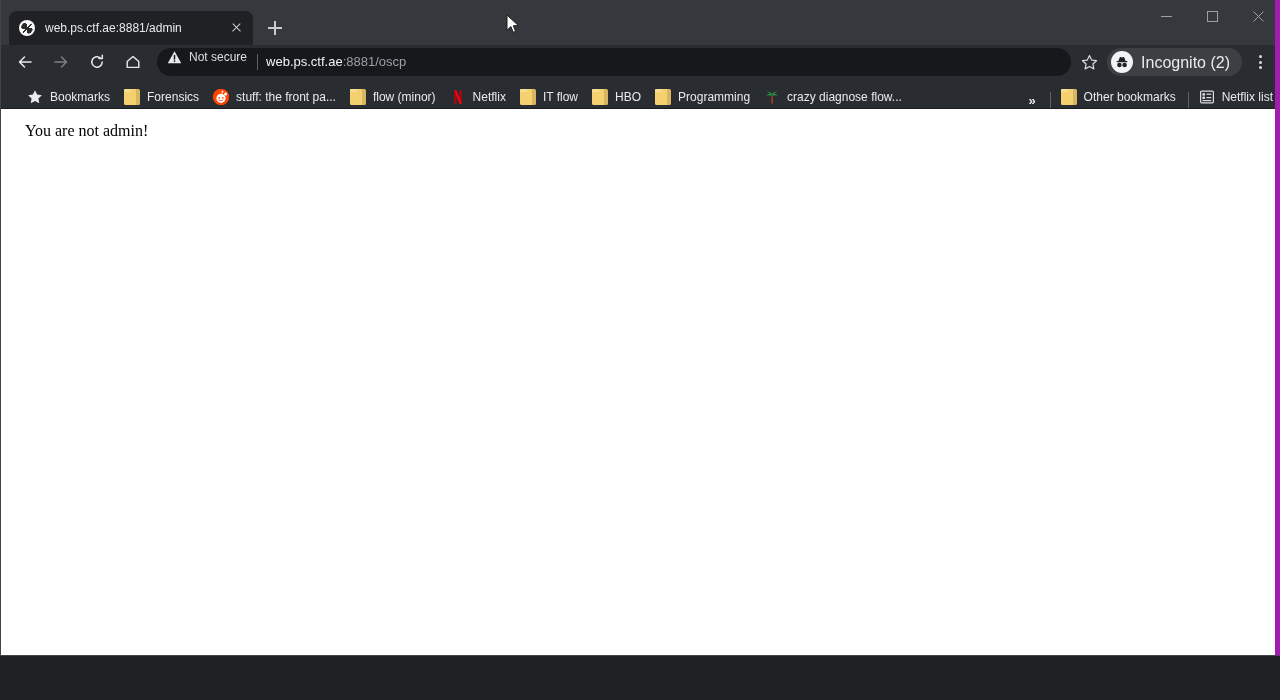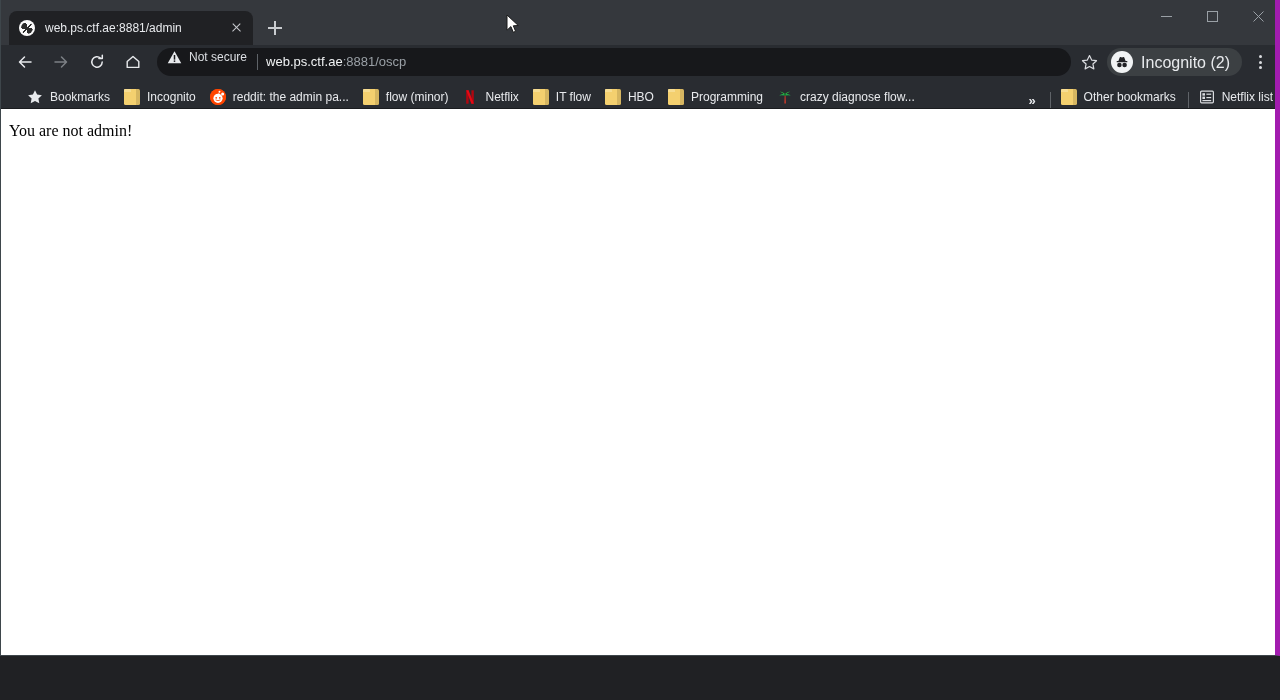--- a/index.html
+++ b/index.html
@@ -216,21 +216,21 @@
     width: 1280px; height: 591px;
     background: #ffffff;
     border-top: 1px solid #1a1c1f;
     box-sizing: border-box;
   }
   #page-text {
     font-family: "Liberation Serif", "DejaVu Serif", serif;
     font-size: 16px;
     line-height: 19px;
     color: #000000;
-    padding: 12px 0 0 8px;
+    padding: 12px 0 0 24px;
   }
 
   
   #cursor {
     position: absolute; left: 505px; top: 14px;
     width: 14px; height: 22px; pointer-events: none;
   }
 </style>
 </head>
 <body>
@@ -337,37 +337,37 @@
 
     <div class="bm">
       <svg class="ico" viewBox="0 0 16 16">
         <path d="M8 1.2 L10.1 5.6 L14.9 6.2 L11.4 9.5 L12.3 14.3 L8 12 L3.7 14.3 L4.6 9.5 L1.1 6.2 L5.9 5.6 Z" fill="#e8eaed"></path>
       </svg>
       <span class="bm-label">Bookmarks</span>
     </div>
 
     <div class="bm">
       <span class="ico ico-folder"></span>
-      <span class="bm-label">Incognito</span>
+      <span class="bm-label">Forensics</span>
     </div>
 
     <div class="bm">
       <span class="ico ico-reddit">
         <svg width="16" height="16" viewBox="0 0 16 16">
           <circle cx="8" cy="8" r="8" fill="#ff4500"></circle>
           <circle cx="8" cy="9.3" r="4.6" fill="#ffffff"></circle>
           <circle cx="6.2" cy="8.8" r="0.85" fill="#ff4500"></circle>
           <circle cx="9.8" cy="8.8" r="0.85" fill="#ff4500"></circle>
           <path d="M5.9 11.1 Q8 12.5 10.1 11.1" stroke="#ff4500" stroke-width="0.8" fill="none" stroke-linecap="round"></path>
           <circle cx="12.6" cy="5.1" r="1.5" fill="#ffffff"></circle>
           <circle cx="9.5" cy="2.6" r="0.95" fill="#ffffff"></circle>
           <path d="M9.5 2.9 L8.6 5.1" stroke="#ffffff" stroke-width="0.7"></path>
         </svg>
       </span>
-      <span class="bm-label">reddit: the admin pa...</span>
+      <span class="bm-label">stuff: the front pa...</span>
     </div>
 
     <div class="bm">
       <span class="ico ico-folder"></span>
       <span class="bm-label">flow (minor)</span>
     </div>
 
     <div class="bm">
       <svg class="ico" viewBox="0 0 16 16">
         <rect x="4.2" y="1.3" width="2.4" height="13.4" fill="#b1060f"></rect>

